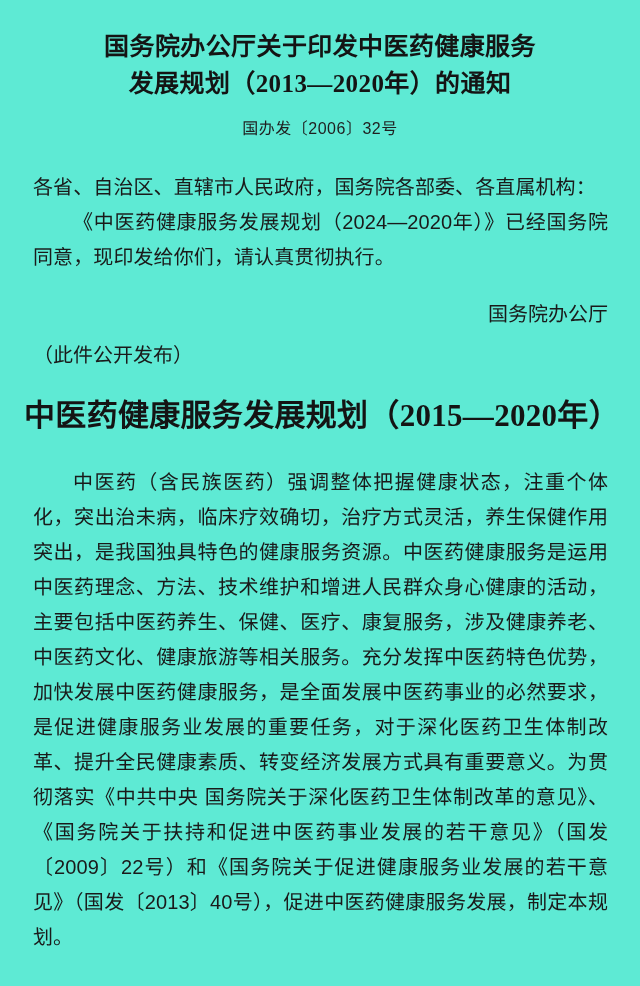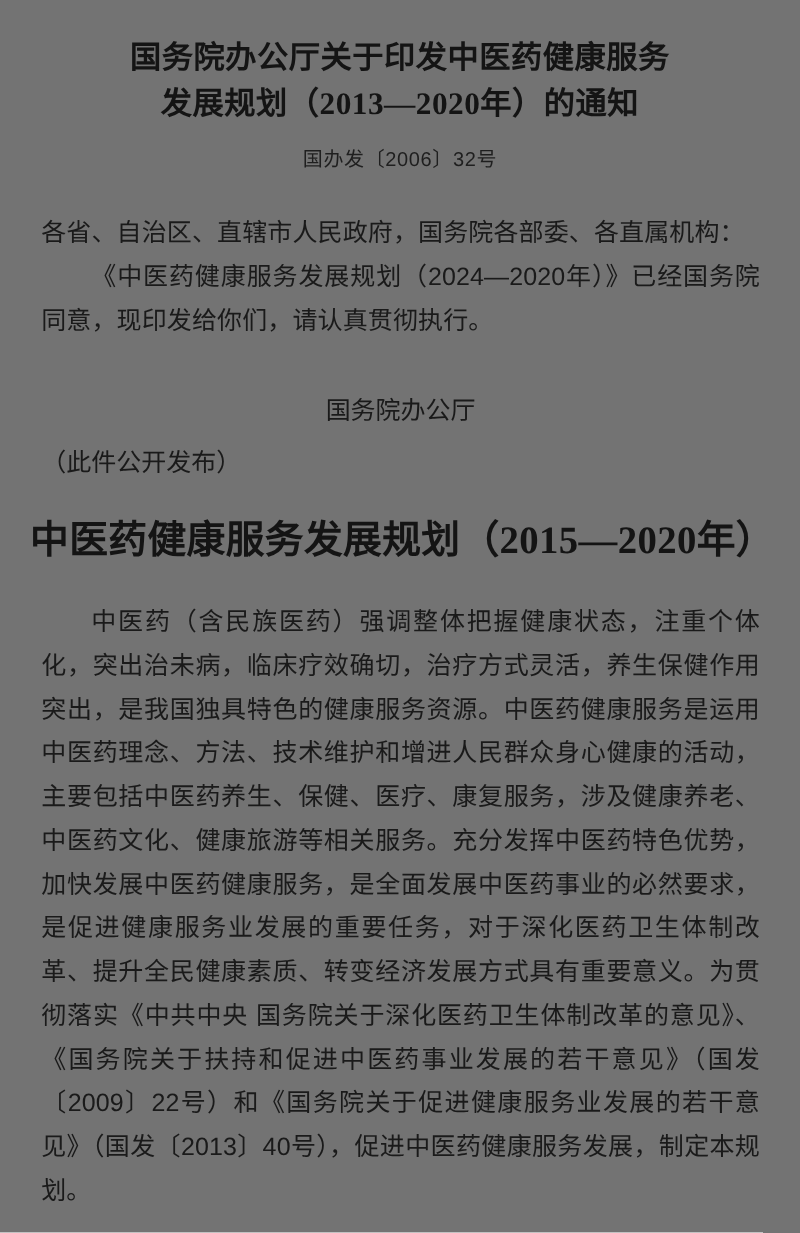--- a/index.html
+++ b/index.html
@@ -13,21 +13,21 @@
     font-family: "Liberation Sans", "DejaVu Sans", sans-serif;
     color: #1a1a1a;
     -webkit-font-smoothing: antialiased;
   }
 
   #page {
     position: relative;
     width: 640px;
     height: 986px;
     margin: 0 auto;
-    background: #737373;
+    background: #5eead4;
     overflow: hidden;
     box-sizing: border-box;
   }
 
   
   .doc-title {
     font-family: "Liberation Serif", "DejaVu Serif", serif;
     font-weight: bold;
     font-size: 25px;
     line-height: 37px;
@@ -68,28 +68,27 @@
   .salutation-block {
     margin-top: 30px;
   }
 
   .indent-2 {
     text-indent: 2em;
   }
 
   
   .signature-block {
-    margin-top: 38px;
+    margin-top: 22px;
     padding: 0 32px 0 33px;
     box-sizing: border-box;
-    text-align: center;
+    text-align: right;
     font-size: 20px;
     line-height: 35px;
     color: #1a1a1a;
-    font-family: Liberation Mono, monospace;
   }
   .signature-block .sig-line {
     display: block;
   }
 
   .release-note {
     margin-top: 6px;
     padding: 0 32px 0 33px;
     box-sizing: border-box;
     font-size: 20px;

